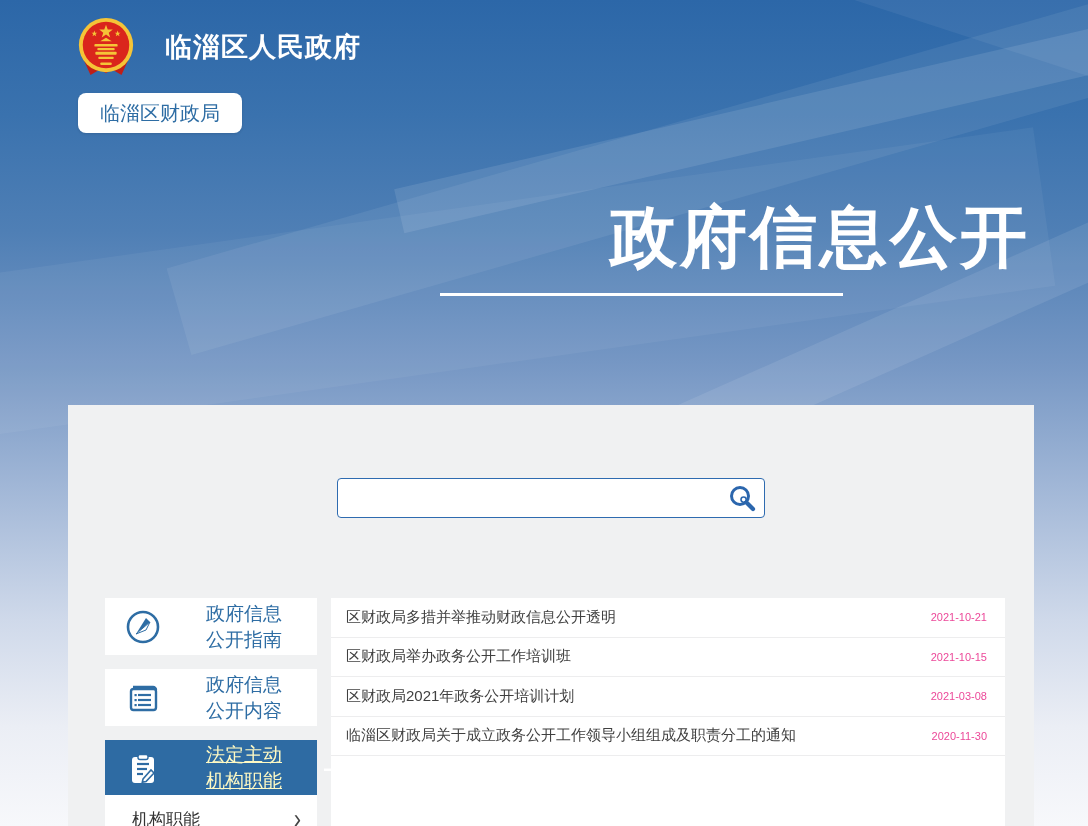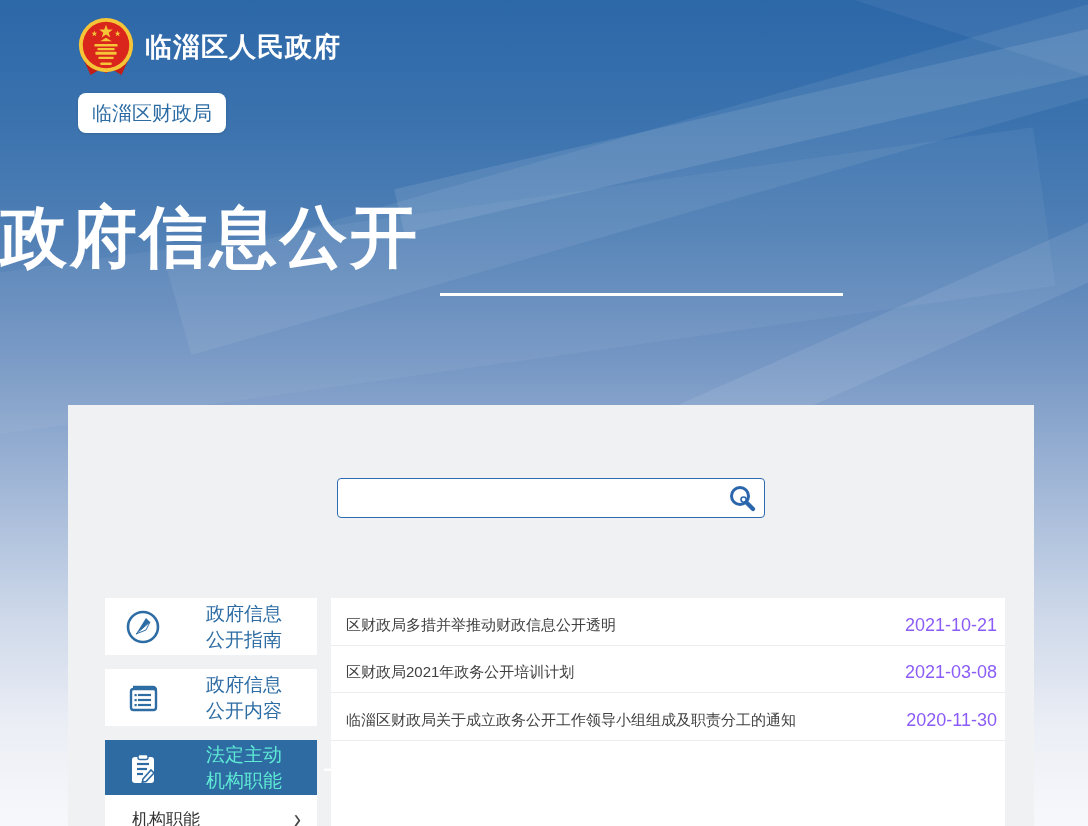--- a/index.html
+++ b/index.html
@@ -20,34 +20,34 @@
   .s2 { width: 1500px; height: 45px; top: 20px; left: 380px;
         background: rgba(255,255,255,0.10); transform: rotate(-13deg); }
   .s3 { width: 1300px; height: 130px; top: -60px; left: 430px;
         background: rgba(255,255,255,0.06); transform: rotate(18deg); }
   .s4 { width: 1000px; height: 55px; top: 300px; left: 420px;
         background: rgba(255,255,255,0.09); transform: rotate(-24deg); }
   .s5 { width: 1200px; height: 160px; top: 210px; left: -150px;
         background: rgba(255,255,255,0.05); transform: rotate(-8deg); }
 
   
-  .logo-row { position: absolute; top: 15px; left: 75px; display: flex; align-items: center; }
+  .logo-row { position: absolute; top: 15px; left: 75px; display: flex; align-items: center; gap: 20px; }
   .emblem { width: 62px; height: 64px; }
   .site-name { margin-left: 8px; color: #ffffff; font-size: 27px; font-weight: bold; letter-spacing: 1px; }
   .dept-btn {
     position: absolute; top: 93px; left: 78px;
-    width: 148px; height: 40px; background: #ffffff;
+    width: 164px; height: 40px; background: #ffffff;
     border: none; border-radius: 8px;
     color: #2e6da4; font-size: 20px; font-family: inherit;
     display: flex; align-items: center; justify-content: center;
     box-shadow: 0 1px 3px rgba(0,0,0,0.12); cursor: pointer;
   }
   .hero-title {
     position: absolute; top: 192px; left: 0; width: 1030px;
-    text-align: left; color: #ffffff; font-size: 67px;
+    text-align: right; color: #ffffff; font-size: 67px;
     font-weight: bold; letter-spacing: 3px;
   }
   .hero-underline {
     position: absolute; top: 293px; left: 440px;
     width: 403px; height: 3px; background: #ffffff;
   }
 
   
   .panel {
     position: absolute; left: 68px; top: 405px;
@@ -79,44 +79,44 @@
     width: 212px; height: 57px; margin-bottom: 14px;
     background: #ffffff; cursor: pointer; gap: 28px;
   }
   .side-item .icon-wrap { width: 36px; height: 38px; margin-left: 20px; flex: 0 0 auto;
     display:flex; align-items:center; justify-content:center; }
   .side-item .lbl {
     margin-left: 17px; color: #2e6da4; font-size: 19px;
     line-height: 26px; font-weight: 500; white-space: nowrap;
   }
   .side-item.active { background: #2e6ba3; height: 55px; margin-bottom: 0; }
-  .side-item.active .lbl { color: #5eead4; }
+  .side-item.active .lbl { color: #fef9c3; text-decoration: underline; }
   .side-item .toggle-minus {
     margin-left: 14px; color: #ffffff; font-size: 24px; font-weight: bold;
   }
   .side-subitem {
     display: flex; align-items: center;
     width: 212px; height: 48px; background: #ffffff; cursor: pointer;
   }
   .side-subitem .sub-lbl { margin-left: 27px; color: #333333; font-size: 17px; }
   .side-subitem .chev { margin-left: auto; margin-right: 16px; color: #444; font-size: 22px;
     font-weight: 400; transform: scaleY(1.25); }
 
   
   .news {
     position: absolute; left: 263px; top: 193px;
     width: 674px; height: 260px; background: #ffffff;
   }
   .news-row {
     display: flex; align-items: center;
-    height: 39.5px; padding: 0 8px 0 15px;
-    border-bottom: 1px solid #ededee; cursor: pointer; margin-top: 8px;
+    height: 39.5px; padding: 0 18px 0 15px;
+    border-bottom: 1px solid #ededee; cursor: pointer;
   }
   .news-title { font-size: 15px; color: #404040; white-space: nowrap; overflow: hidden; }
-  .news-date { margin-left: auto; font-size: 18px; color: #8b5cf6; padding-left: 20px; white-space: nowrap; }
+  .news-date { margin-left: auto; font-size: 11px; color: #ec4899; padding-left: 20px; white-space: nowrap; }
 </style>
 </head>
 <body>
 
 <div class="page">
 
   <div class="streak s1"></div>
   <div class="streak s2"></div>
   <div class="streak s3"></div>
   <div class="streak s4"></div>
@@ -221,20 +221,24 @@
         <span class="chev">›</span>
       </div>
     </div>
 
     <div class="news">
       <div class="news-row">
         <span class="news-title">区财政局多措并举推动财政信息公开透明</span>
         <span class="news-date">2021-10-21</span>
       </div>
       <div class="news-row">
+        <span class="news-title">区财政局举办政务公开工作培训班</span>
+        <span class="news-date">2021-10-15</span>
+      </div>
+      <div class="news-row">
         <span class="news-title">区财政局2021年政务公开培训计划</span>
         <span class="news-date">2021-03-08</span>
       </div>
       <div class="news-row">
         <span class="news-title">临淄区财政局关于成立政务公开工作领导小组组成及职责分工的通知</span>
         <span class="news-date">2020-11-30</span>
       </div>
     </div>
 
   </div>

